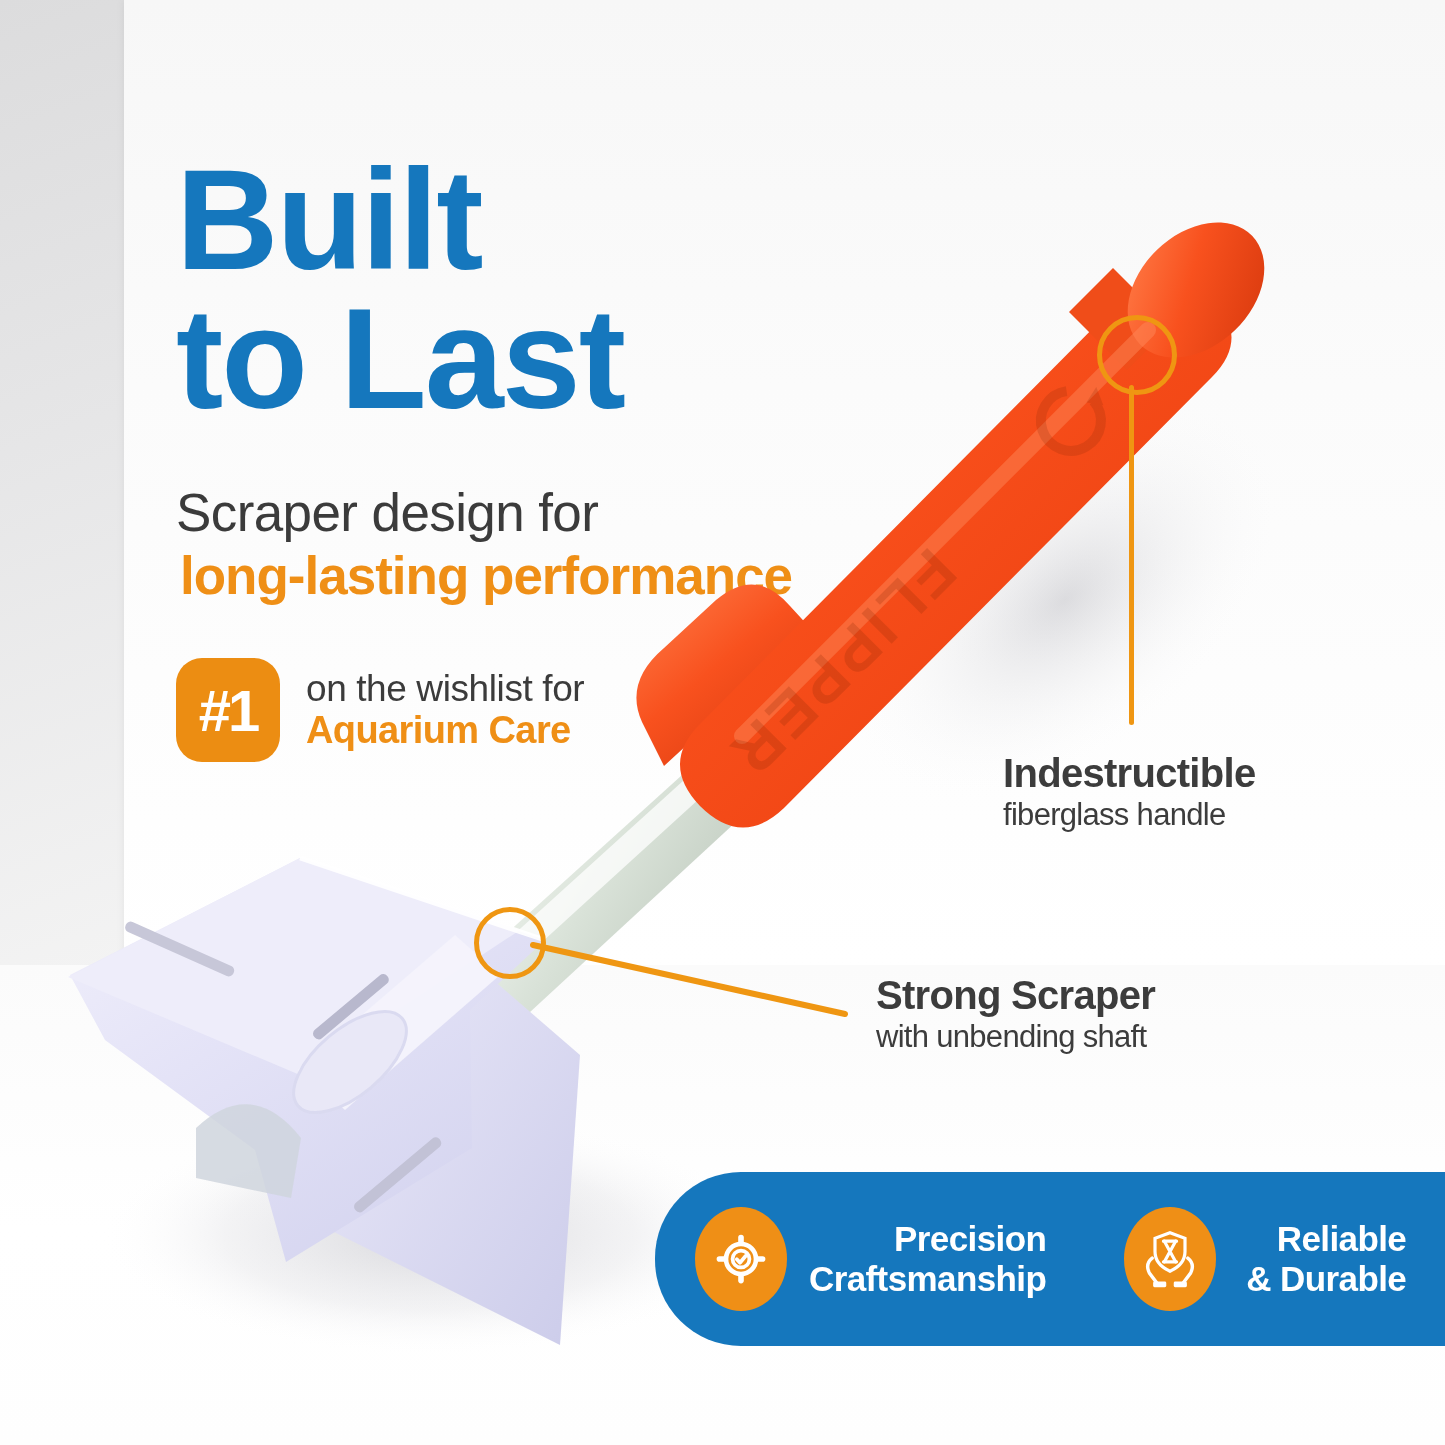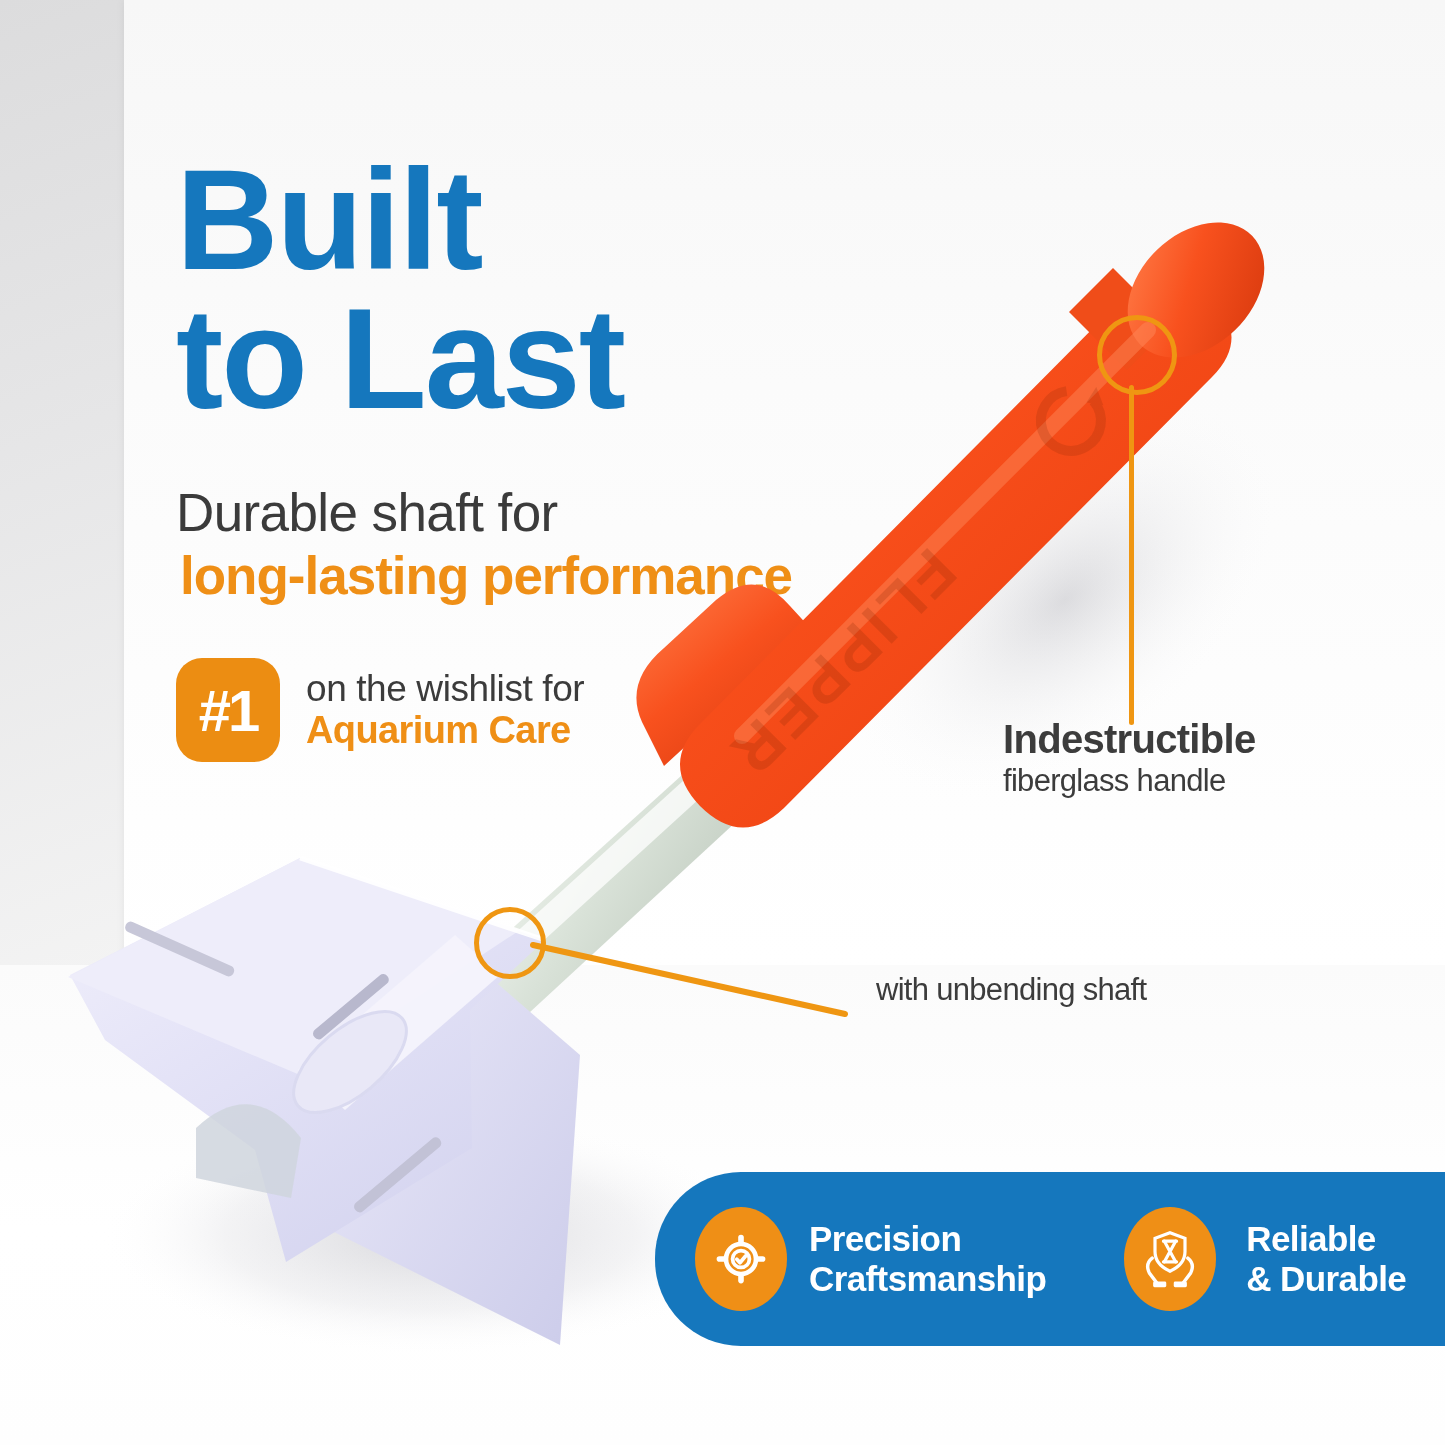--- a/index.html
+++ b/index.html
@@ -65,57 +65,57 @@
 
   
   .call-ring{ position:absolute;border:5px solid #ef9612;border-radius:50%;background:transparent; }
   .ring-a{ left:1097px;top:315px;width:70px;height:70px; }
   .ring-b{ left:474px;top:907px;width:62px;height:62px; }
   .lead-a{ position:absolute;left:1129px;top:385px;width:5px;height:340px;background:#ef9612;border-radius:3px; }
 
   .callout{ position:absolute;line-height:1.17; }
   .co-title{ font-size:40px;font-weight:700;color:#3c3c3c;letter-spacing:-.7px;white-space:nowrap; }
   .co-sub{ font-size:31px;font-weight:400;color:#3c3c3c;letter-spacing:-.7px;white-space:nowrap; }
-  .co-a{ left:1003px;top:716px; }
+  .co-a{ left:1003px;top:750px; }
   .co-b{ left:876px;top:972px; }
 
   
   .banner{
     position:absolute;left:655px;top:1172px;width:790px;height:174px;
     background:#1577bd;
     border-top-left-radius:86px;border-bottom-left-radius:86px;
     display:flex;align-items:center;
   }
   .feat{ display:flex;align-items:center; }
   .feat:first-child{ margin-left:40px; }
   .feat+.feat{ margin-left:78px;gap:8px; }
   .feat-ico{
     width:92px;height:104px;border-radius:50%;background:#ef8f16;
     display:flex;align-items:center;justify-content:center;flex:0 0 auto;
   }
   .feat-txt{ margin-left:22px;color:#ffffff;font-weight:700;font-size:35px;line-height:1.15;letter-spacing:-.6px; }
-  .feat-txt span{ display:block;white-space:nowrap; }
+  .feat-txt span{ display:block;white-space:nowrap;text-align:right; }
 </style>
 </head>
 <body>
 
 <div id="stage">
 
   <div class="panel-left"></div>
   <div class="panel-card"></div>
   <div class="panel-lower"></div>
 
   <div class="headline">
     <span>Built</span>
     <span class="l2">
       <span>to</span><span class="gap"></span><span>Last</span>
     </span>
   </div>
 
-  <div class="sub1">Durable shaft for</div>
+  <div class="sub1">Scraper design for</div>
   <div class="sub2">long-lasting performance</div>
 
   <div class="rank">
     <div class="rank-chip">#1</div>
     <div class="rank-txt">
       <div class="rank-t1">on the wishlist for</div>
       <div class="rank-t2">Aquarium Care</div>
     </div>
   </div>
 
@@ -215,20 +215,21 @@
   <svg style="position:absolute;left:0;top:0;width:1445px;height:1445px;pointer-events:none" viewBox="0 0 1445 1445">
     <path d="M 533 945 L 845 1014" stroke="#ef9612" stroke-width="6" stroke-linecap="round" fill="none"></path>
   </svg>
 
   <div class="callout co-a">
     <div class="co-title">Indestructible</div>
     <div class="co-sub">fiberglass handle</div>
   </div>
 
   <div class="callout co-b">
+    <div class="co-title">Strong Scraper</div>
     <div class="co-sub">with unbending shaft</div>
   </div>
 
   <div class="banner">
 
     <div class="feat">
       <div class="feat-ico">
         <svg width="60" height="60" viewBox="0 0 64 64" fill="none">
           <circle cx="32" cy="32" r="16" stroke="#ffffff" stroke-width="5"></circle>
           <circle cx="32" cy="32" r="9" stroke="#ffffff" stroke-width="4"></circle>

